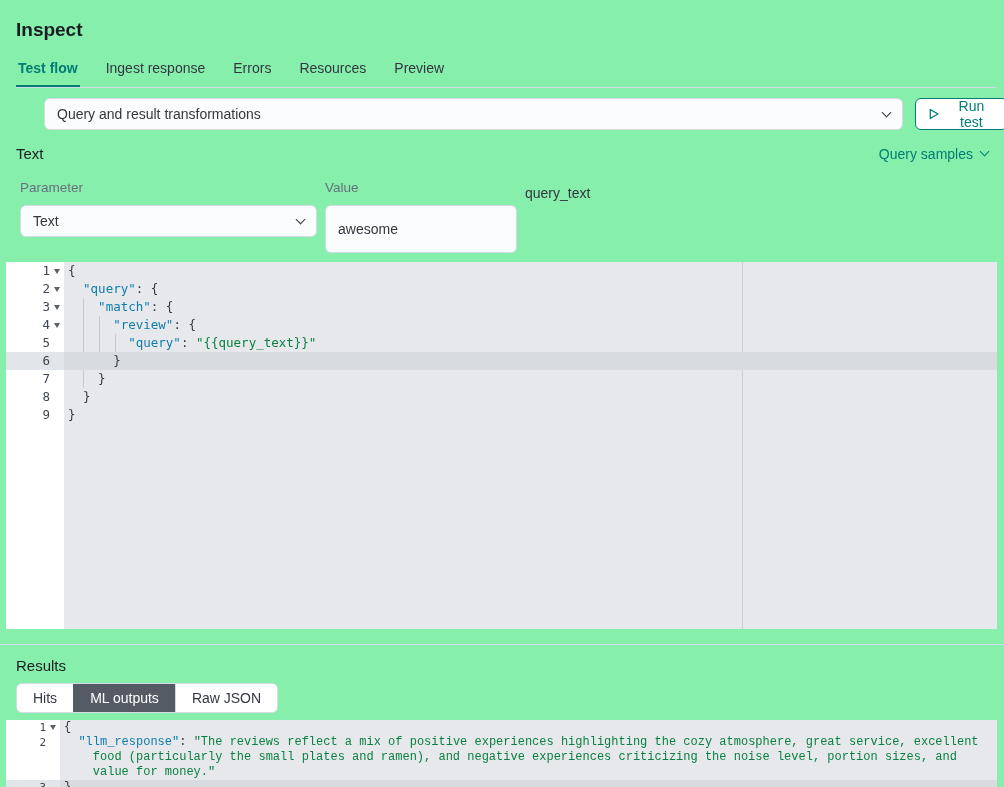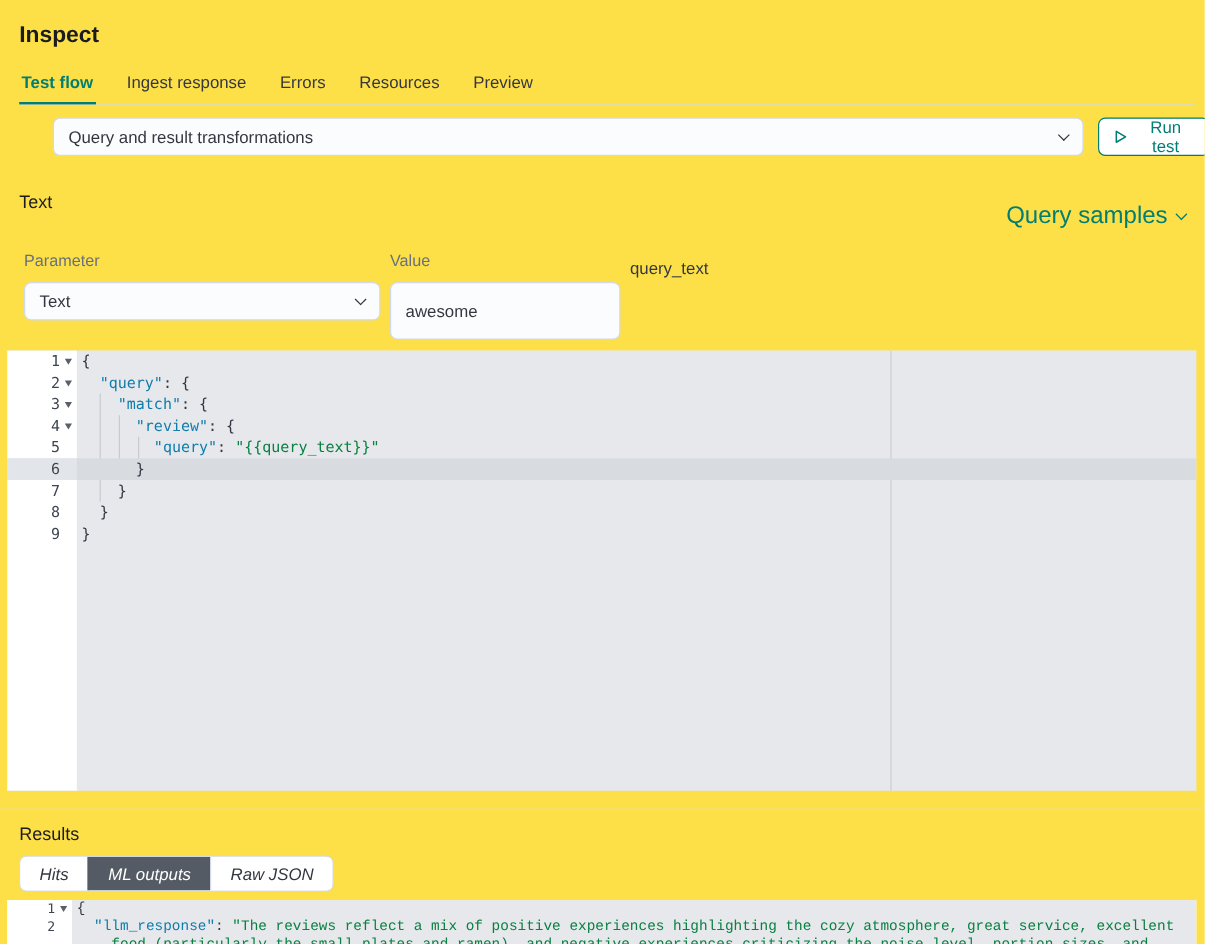--- a/index.html
+++ b/index.html
@@ -5,41 +5,41 @@
   :root{
     --teal:#017d73; --dark:#343741; --title:#1a1c21; --muted:#69707d;
     --border:#d3dae6; --input-bg:#fbfcfd;
     --ed-bg:#e6e8eb; --ed-active:#d8dce1; --ed-active-gutter:#e2e5e9;
     --gutter-text:#3f4650; --ruler:#cbd0d6; --guide:#c6cbd1;
     --key:#0f7cac; --str:#0b8043; --sel-btn:#545b64;
   }
   *{box-sizing:border-box;margin:0;padding:0;}
   html,body{background:#fff;}
   body{font-family:"Liberation Sans",sans-serif;color:var(--dark);}
-  .page{position:relative;width:1004px;height:787px;background:#fde047;overflow:hidden;}
+  .page{position:relative;width:1004px;height:787px;background:#86efac;overflow:hidden;}
 
   .page-title{font-size:19px;line-height:24px;font-weight:600;color:var(--title);margin:18px 16px 0;}
 
   .tab-bar{display:flex;gap:24px;margin:14px 16px 0;width:980px;border-bottom:1px solid var(--border);padding-bottom:0;}
   .tab{font-size:14px;font-weight:500;color:var(--dark);padding:4px 2px 9px;cursor:pointer;border-bottom:2px solid transparent;}
   .tab.active{color:var(--teal);font-weight:600;border-bottom-color:var(--teal);}
 
   .toolbar-row{display:flex;align-items:center;margin:10px 16px 0;padding-left:28px;}
   .flow-select{flex:0 0 859px;height:32px;background:var(--input-bg);border:1px solid var(--border);
     border-radius:6px;display:flex;align-items:center;padding:0 12px;font-size:14px;color:var(--dark);cursor:pointer;}
   .flow-select .grow{flex:1;}
   .chev{width:7px;height:7px;border-right:1.5px solid currentColor;border-bottom:1.5px solid currentColor;
     transform:rotate(45deg);display:inline-block;margin-top:-4px;}
   .run-btn{margin-left:12px;height:32px;min-width:93px;display:flex;align-items:center;justify-content:flex-start;gap:8px;
     background:#fff;border:1px solid var(--teal);border-radius:6px;color:var(--teal);
     font-size:14px;font-weight:500;font-family:inherit;cursor:pointer;padding:0 12px;}
 
   .query-row{display:flex;align-items:center;justify-content:space-between;margin:15px 16px 0;}
   .section-title{font-size:15px;font-weight:500;color:var(--title);}
-  .samples-link{display:flex;align-items:center;gap:8px;color:var(--teal);font-size:20px;font-weight:500;cursor:pointer;text-decoration:none;margin-top:24px;}
+  .samples-link{display:flex;align-items:center;gap:8px;color:var(--teal);font-size:14px;font-weight:500;cursor:pointer;text-decoration:none;}
 
   .param-grid{display:grid;grid-template-columns:297px 192px 1fr;column-gap:8px;margin:18px 16px 0 16px;padding-right:0;}
   .param-grid{width:981px;margin-left:20px;}
   .param-head{font-size:13.5px;color:var(--muted);padding-bottom:10px;}
   .param-name{font-size:14px;color:var(--dark);display:flex;align-items:center;}
   .type-select{height:32px;background:var(--input-bg);border:1px solid var(--border);border-radius:6px;
     display:flex;align-items:center;padding:0 12px;font-size:14px;cursor:pointer;}
   .type-select .grow{flex:1;}
   .value-input{height:48px;background:var(--input-bg);border:1px solid var(--border);border-radius:6px;
     padding:0 12px;font-size:14px;color:var(--dark);font-family:inherit;width:100%;}
@@ -74,21 +74,21 @@
   .cm-row.active{background:var(--ed-active);}
   .cm-row.active .cm-gutter{background:var(--ed-active-gutter);}
   .tk-k{color:var(--key);} .tk-s{color:var(--str);} .tk-p{color:var(--dark);}
 
   .hscrollbar{position:absolute;left:8px;right:10px;bottom:0;height:6px;background:#e0e3e7;z-index:4;}
 
   .divider{width:1004px;height:1px;background:var(--border);margin-top:15px;}
   .results-title{margin:12px 16px 0;}
   .btn-group{display:inline-flex;margin:9px 0 0 16px;border:1px solid var(--border);border-radius:6px;overflow:hidden;background:#fff;height:30px;}
   .btn-seg{font-size:14px;font-weight:500;color:var(--dark);background:#fff;border:none;font-family:inherit;
-    padding:0 16px;cursor:pointer;display:flex;align-items:center;font-style:italic;}
+    padding:0 16px;cursor:pointer;display:flex;align-items:center;}
   .btn-seg + .btn-seg{border-left:1px solid var(--border);}
   .btn-seg.selected{background:var(--sel-btn);color:#fff;border-left-color:var(--sel-btn);}
 </style>
 </head>
 <body>
 
 <div class="page">
 
   <div class="page-title">Inspect</div>
 

